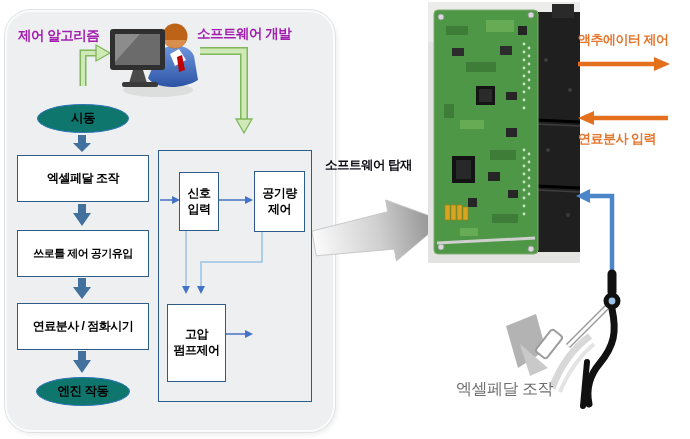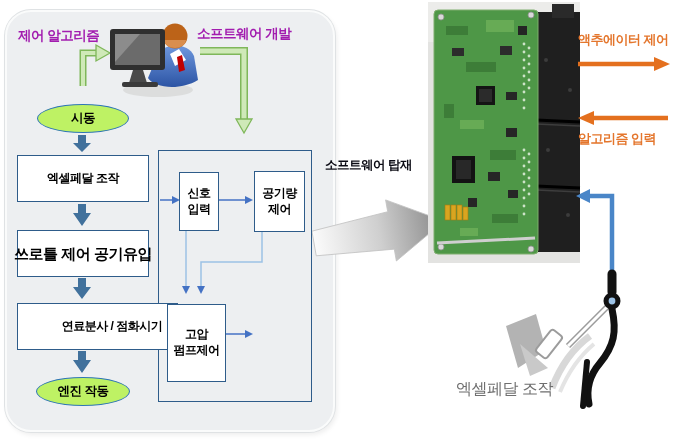--- a/index.html
+++ b/index.html
@@ -16,21 +16,21 @@
   .gfx{position:absolute;left:0;top:0;z-index:2;pointer-events:none;}
   .lbl{position:absolute;z-index:4;color:#a21caf;}
   .lbl-bold{font-weight:bold;font-size:13.5px;letter-spacing:-0.5px;}
   .box{
     position:absolute;z-index:3;background:#ffffff;border:1.3px solid #2e5c8a;
     display:flex;flex-direction:column;align-items:center;justify-content:center;
     text-align:center;font-weight:bold;font-size:12px;color:#000;line-height:1.3;
     letter-spacing:-0.5px;white-space:nowrap;
   }
   .oval{
-    position:absolute;z-index:3;background:#bef264;border:1.5px solid #2e75b6;
+    position:absolute;z-index:3;background:#0f766e;border:1.5px solid #2e75b6;
     border-radius:50%;display:flex;align-items:center;justify-content:center;
     font-weight:bold;font-size:12.5px;color:#000;letter-spacing:-0.5px;
   }
   .container-box{
     position:absolute;left:158px;top:150px;width:152px;height:250px;
     border:1.3px solid #2e5c8a;background:transparent;z-index:2;
   }
   .orange-lbl{font-weight:bold;font-size:13px;color:#e4762d;letter-spacing:-0.5px;}
   .load-lbl{font-weight:bold;font-size:12.5px;color:#0b0b14;letter-spacing:-0.5px;}
   .pedal-lbl{font-size:16px;color:#6f6f6f;letter-spacing:-0.5px;}
@@ -222,39 +222,39 @@
       <path d="M612,309 C617,332 614,346 600,363 C589,376 586,390 589,404" fill="none" stroke="#111111" stroke-width="7" stroke-linecap="round"></path>
       <line x1="587" y1="362" x2="583" y2="406" stroke="#111111" stroke-width="6" stroke-linecap="round"></line>
     </g>
   </svg>
 
   <div class="lbl lbl-bold" style="left:18px;top:27px;">제어 알고리즘</div>
   <div class="lbl lbl-bold" style="left:197px;top:25px;">소프트웨어 개발</div>
 
   <div class="oval" style="left:37px;top:104px;width:90px;height:27px;">시동</div>
   <div class="box" style="left:17px;top:155px;width:130px;height:45px;">엑셀페달 조작</div>
-  <div class="box" style="left:17px;top:230px;width:130px;height:45px;font-size:15px;text-align:center;">쓰로틀 제어 공기유입</div>
-  <div class="box" style="left:17px;top:303px;width:130px;height:45px;padding-left:29px;">연료분사 / 점화시기</div>
+  <div class="box" style="left:17px;top:230px;width:130px;height:45px;font-size:11px;text-align:center;">쓰로틀 제어 공기유입</div>
+  <div class="box" style="left:17px;top:303px;width:130px;height:45px;">연료분사 / 점화시기</div>
   <div class="oval" style="left:36px;top:377px;width:92px;height:27px;">엔진 작동</div>
 
   <div class="container-box"></div>
 
   <div class="box" style="left:179px;top:172px;width:38px;height:57px;">
     <span class="line2">신호</span>
     <span class="line2">입력</span>
   </div>
   <div class="box" style="left:254px;top:171px;width:49px;height:59px;">
     <span class="line2">공기량</span>
     <span class="line2">제어</span>
   </div>
   <div class="box" style="left:167px;top:304px;width:57px;height:76px;">
     <span class="line2">고압</span>
     <span class="line2">펌프제어</span>
   </div>
 
   <div class="lbl orange-lbl" style="left:578px;top:31px;">액추에이터 제어</div>
 
   <div class="lbl load-lbl" style="left:325px;top:157px;">소프트웨어 탑재</div>
-  <div class="lbl orange-lbl" style="left:578px;top:130px;">알고리즘 입력</div>
+  <div class="lbl orange-lbl" style="left:578px;top:130px;">연료분사 입력</div>
 
   <div class="lbl pedal-lbl" style="left:456px;top:379px;">엑셀페달 조작</div>
 
 </div>
 
 </body></html>

